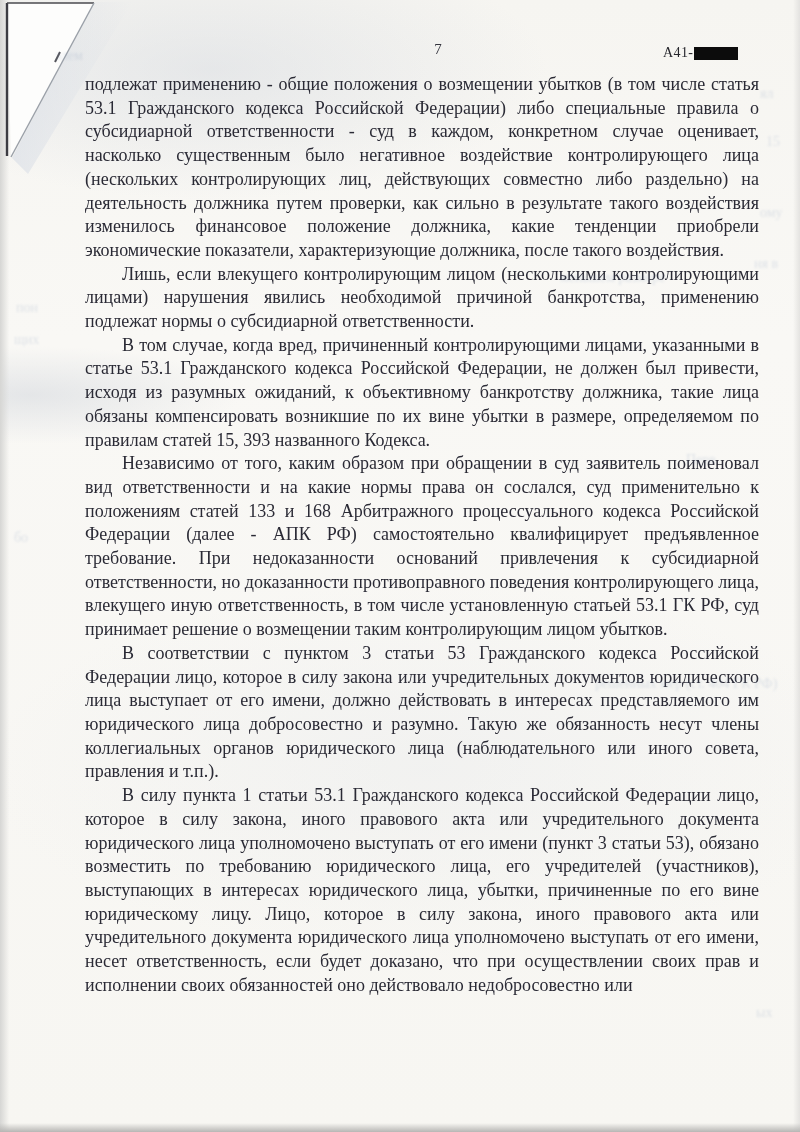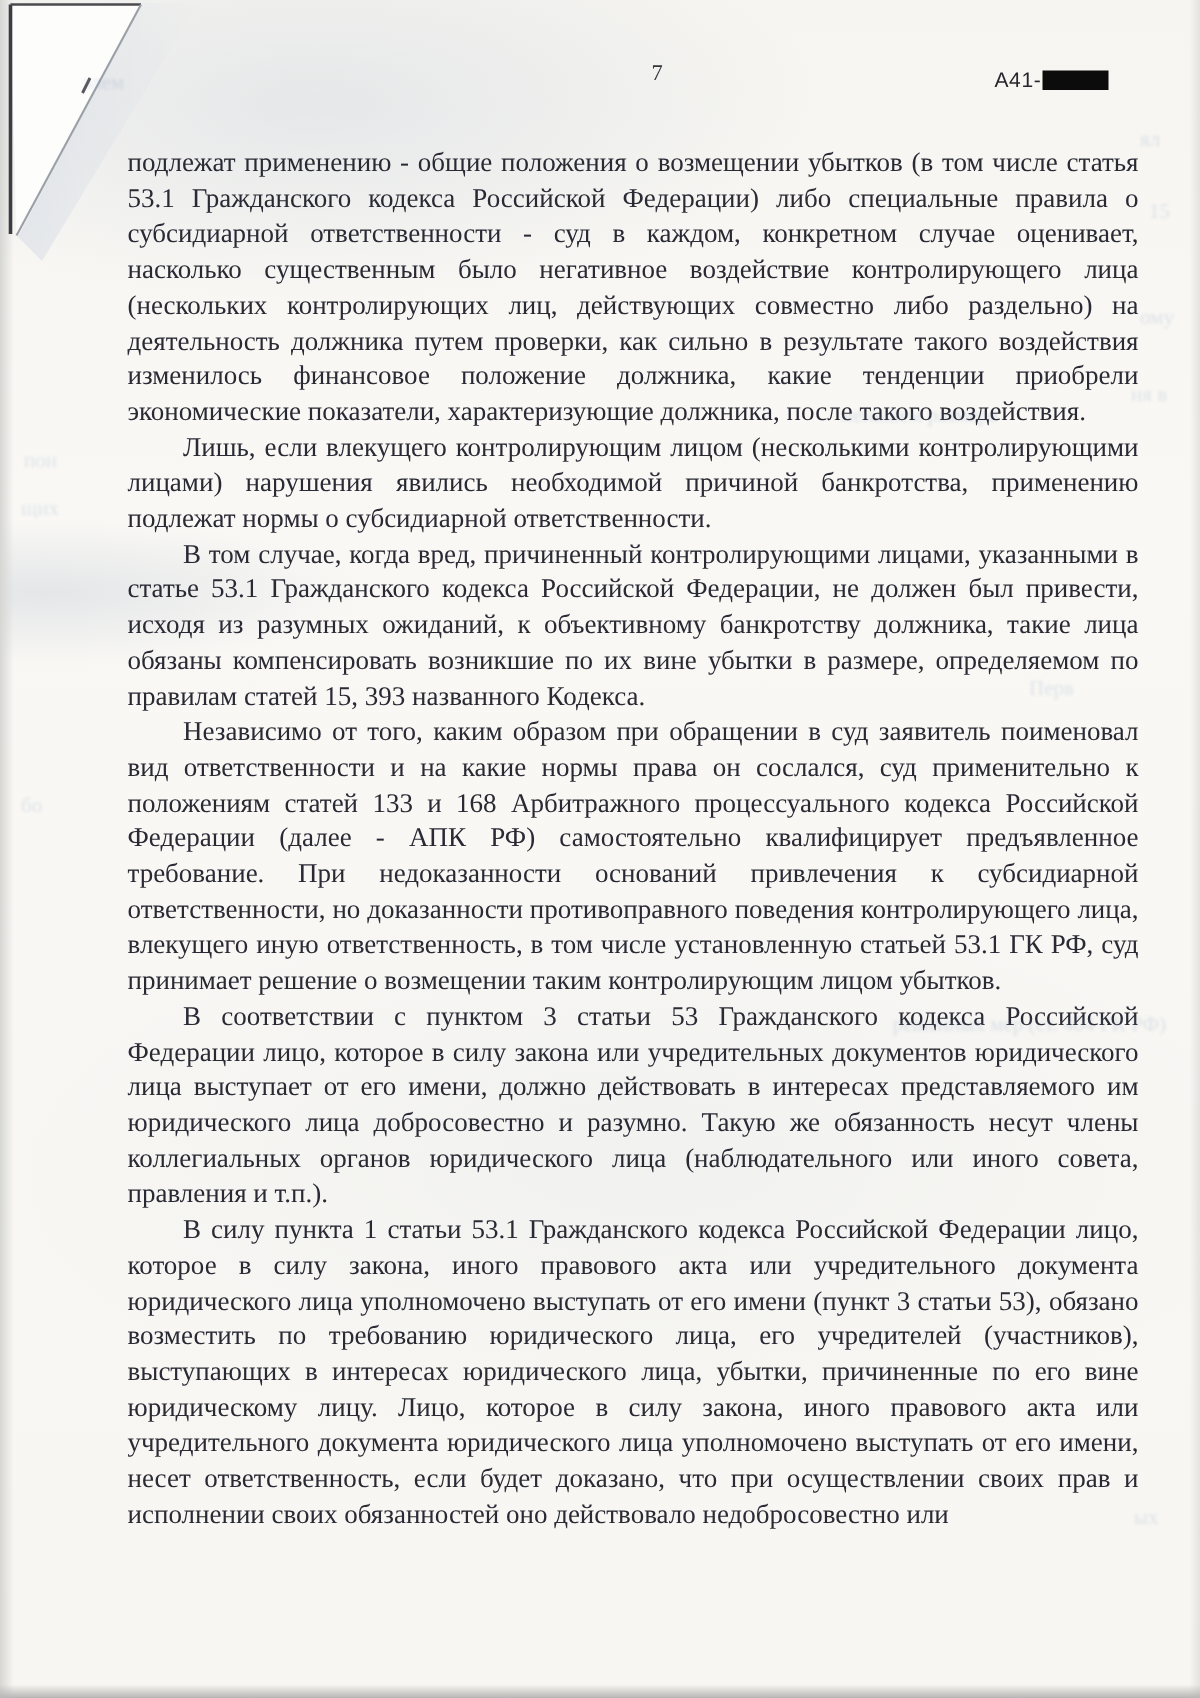--- a/index.html
+++ b/index.html
@@ -16,26 +16,26 @@
   .edge-left{position:absolute;left:0;top:0;bottom:0;width:10px;
     background:linear-gradient(90deg,#d6d6d4,rgba(236,236,233,0) 92%);}
   .edge-right{position:absolute;right:0;top:0;bottom:0;width:7px;opacity:.75;
     background:linear-gradient(270deg,#dddcda,rgba(240,240,238,0));}
   .edge-bottom{position:absolute;left:0;right:0;bottom:0;height:9px;
     background:linear-gradient(180deg,rgba(200,200,198,0),#b7b6b4);}
   .fold{position:absolute;left:0;top:0;width:180px;height:185px;}
   .header-pagenum{position:absolute;top:41px;left:418px;width:40px;text-align:center;
     font-size:15px;color:#33333d;}
   .header-case{position:absolute;top:45px;left:663px;display:flex;align-items:center;
-    font-family:Liberation Sans, sans-serif;font-size:14px;color:#26262c;letter-spacing:.4px;}
+    font-family:Liberation Serif, serif;font-size:14px;color:#26262c;letter-spacing:.4px;}
   .redaction{display:inline-block;width:44px;height:13px;background:#0c0c0c;margin-left:1px;}
   .content{position:absolute;left:85px;top:73px;width:674px;
     font-size:18px;line-height:23.7px;color:#2a2a35;text-align:justify;}
   .para{margin:0;text-indent:37px;}
-  .para.no-indent{text-indent:0;margin-top:24px;}
+  .para.no-indent{text-indent:0;}
   .bleed{position:absolute;color:#7d93b5;opacity:.22;filter:blur(1.1px);
     white-space:nowrap;font-size:14px;}
 </style>
 </head>
 <body>
 
 <div class="page">
 
   <div class="edge-left"></div>
   <div class="edge-right"></div>

